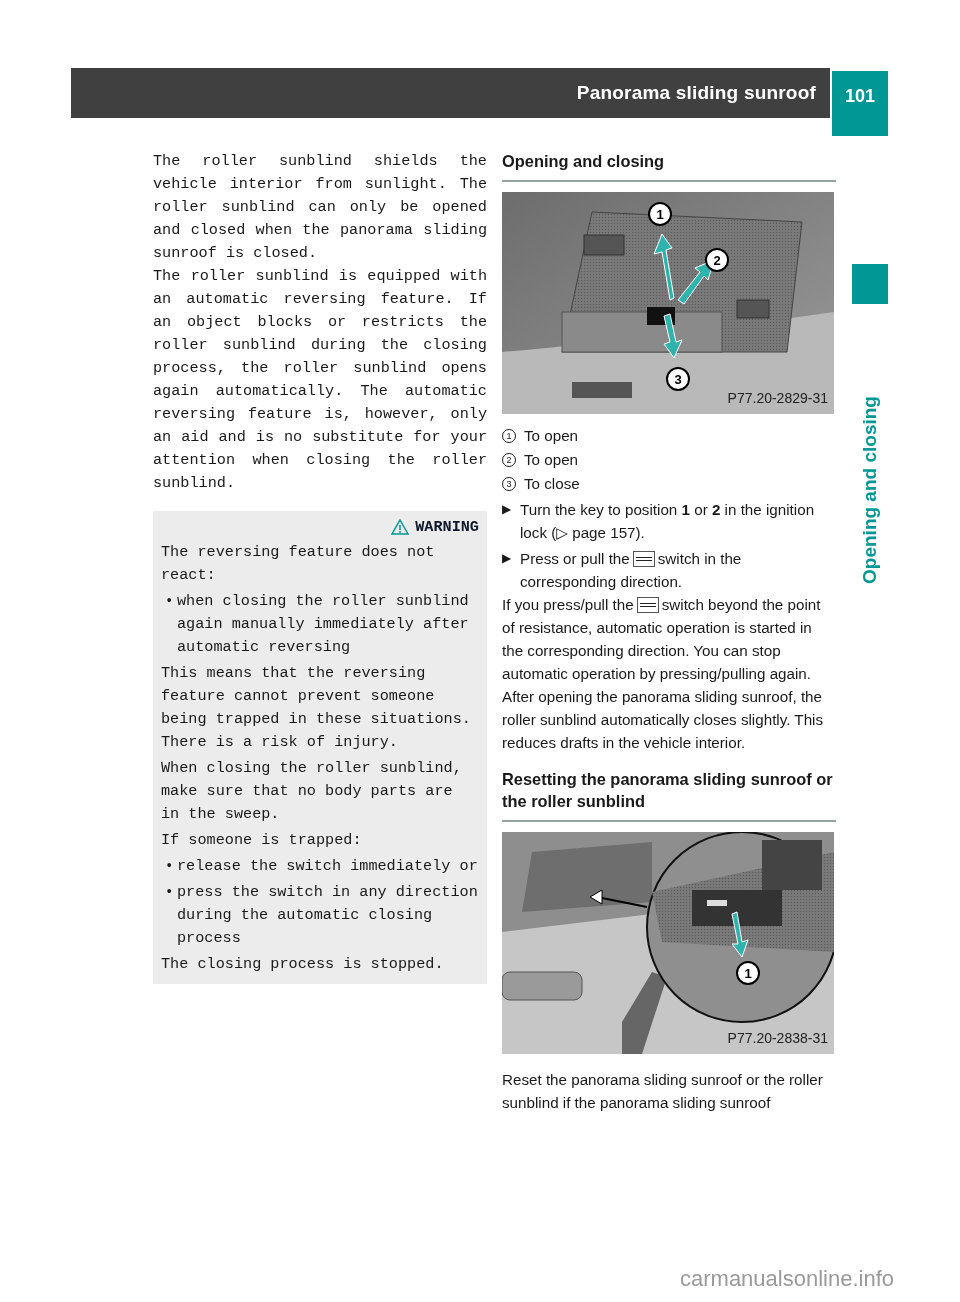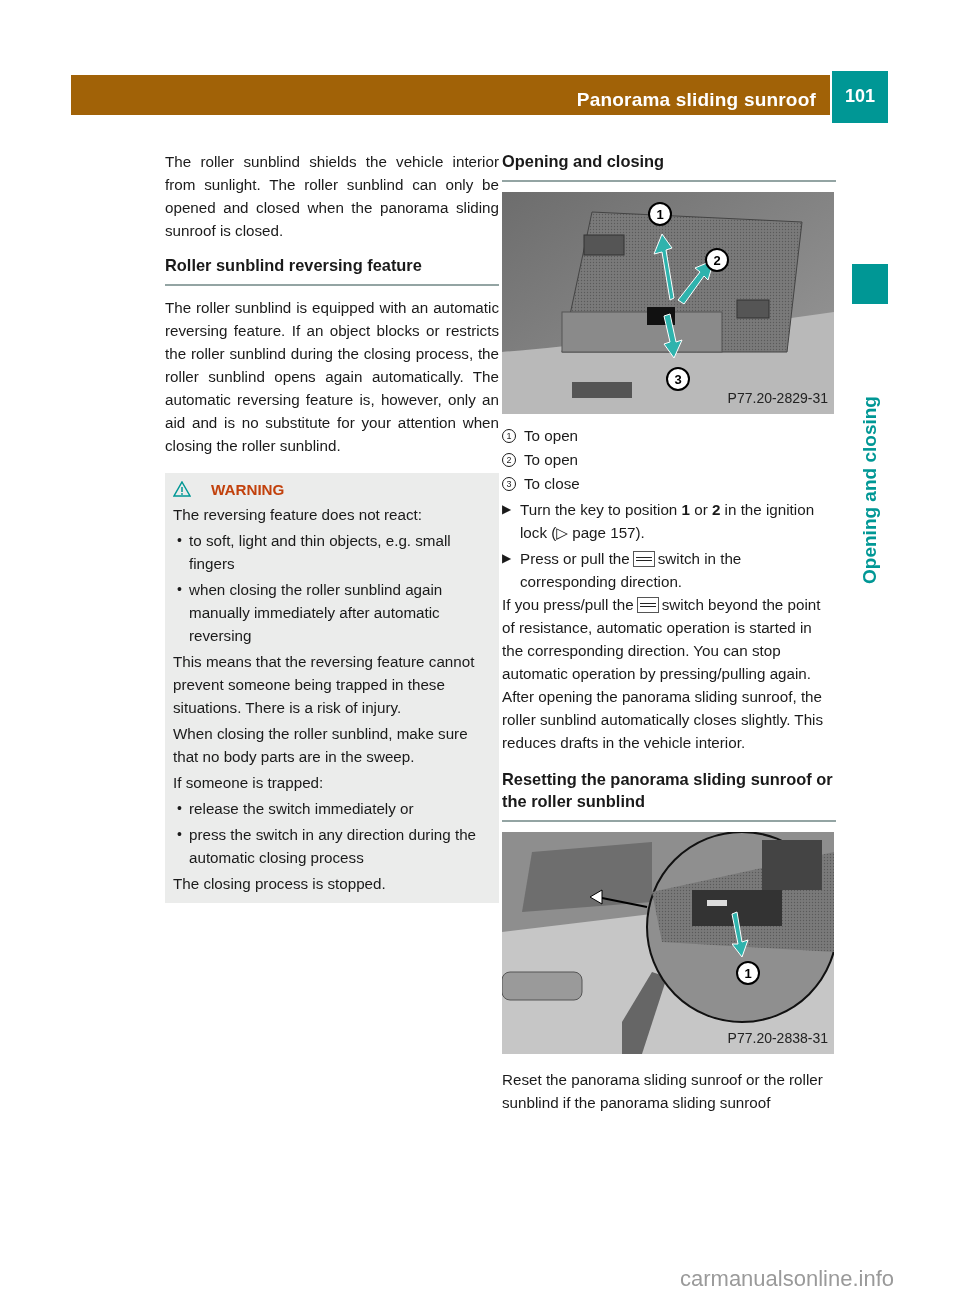--- a/index.html
+++ b/index.html
@@ -1,55 +1,55 @@
 <!DOCTYPE html>
 <html><head>
 <meta charset="utf-8">
 <style>
   html, body { margin: 0; padding: 0; }
   body {
     width: 960px; height: 1302px; position: relative; background: #ffffff;
     font-family: "Liberation Sans", sans-serif; color: #1a1a1a; overflow: hidden;
   }
   .header-bar {
-    position: absolute; left: 71px; top: 75px; width: 759px; height: 40px;
-    background: #a16207;
+    position: absolute; left: 71px; top: 68px; width: 759px; height: 50px;
+    background: #404040;
   }
   .header-title {
     position: absolute; right: 14px; top: 14px; color: #fff; font-weight: bold;
     font-size: 19px; letter-spacing: 0.2px;
   }
   .page-num-box {
-    position: absolute; left: 832px; top: 71px; width: 56px; height: 52px;
+    position: absolute; left: 832px; top: 71px; width: 56px; height: 65px;
     background: #009795;
   }
   .page-num {
     position: absolute; left: 0; right: 0; top: 15px; text-align: center;
     color: #fff; font-weight: bold; font-size: 18px;
   }
   .side-tab {
     position: absolute; left: 852px; top: 264px; width: 36px; height: 40px;
     background: #009795;
   }
   .side-text {
     position: absolute; left: 870px; top: 490px; transform: translate(-50%,-50%) rotate(-90deg);
     white-space: nowrap; color: #009795; font-weight: bold; font-size: 19px;
   }
   .col { position: absolute; font-size: 15.2px; line-height: 23px; }
-  .col-left { left: 165px; top: 150px; width: 334px; }
+  .col-left { left: 153px; top: 150px; width: 334px; font-family: Liberation Mono, monospace; }
   .col-right { left: 502px; top: 150px; width: 334px; }
   p { margin: 0; }
   .h2 {
     font-weight: bold; font-size: 16.4px; line-height: 22px;
     padding-bottom: 8px; border-bottom: 2px solid #93a4a3; margin-bottom: 10px;
   }
   .warn {
     background: #ebeceb; padding: 4px 8px 8px 8px; margin-top: 16px;
   }
-  .warn-title { color: #c2410c; font-weight: bold; display: flex; align-items: center; gap: 20px; height: 24px; margin-bottom: 2px; }
+  .warn-title { color: #0f172a; font-weight: bold; display: flex; align-items: center; gap: 6px; height: 24px; margin-bottom: 2px; justify-content: flex-end; }
   .warn .line { margin-bottom: 3px; }
   ul.bul { list-style: none; margin: 0 0 2px 0; padding: 0; }
   ul.bul li { position: relative; padding-left: 16px; margin-bottom: 3px; }
   ul.bul li::before { content: "•"; position: absolute; left: 4px; top: 0; font-size: 14px; }
   .img-box { width: 332px; height: 222px; position: relative; overflow: hidden; margin-bottom: 10px; background: #8c8c8c; }
   .legend-item { display: flex; align-items: center; gap: 8px; margin-bottom: 1px; }
   .circ { display: inline-block; width: 12px; height: 12px; border: 1px solid #1a1a1a; border-radius: 50%; font-size: 9px; line-height: 12px; text-align: center; }
   .step { position: relative; padding-left: 18px; margin-top: 3px; }
   .step .arrow { position: absolute; left: 0; top: 0; font-size: 12px; }
   .switch-icon {
@@ -67,35 +67,33 @@
   <div class="header-title">Panorama sliding sunroof</div>
 </div>
 <div class="page-num-box">
   <div class="page-num">101</div>
 </div>
 <div class="side-tab"></div>
 <div class="side-text">Opening and closing</div>
 
 <div class="col col-left">
   <p style="text-align:justify">The roller sunblind shields the vehicle interior from sunlight. The roller sunblind can only be opened and closed when the panorama sliding sunroof is closed.</p>
-  <div class="h2" style="margin-top:12px">Roller sunblind reversing feature</div>
   <p style="text-align:justify">The roller sunblind is equipped with an automatic reversing feature. If an object blocks or restricts the roller sunblind during the closing process, the roller sunblind opens again automatically. The automatic reversing feature is, however, only an aid and is no substitute for your attention when closing the roller sunblind.</p>
 
   <div class="warn">
     <div class="warn-title">
       <svg width="18" height="16" viewBox="0 0 18 16">
           <path d="M9 1 L17 15 L1 15 Z" fill="none" stroke="#009795" stroke-width="1.5"></path>
           <line x1="9" y1="6" x2="9" y2="11" stroke="#009795" stroke-width="1.5"></line>
           <circle cx="9" cy="13" r="0.9" fill="#009795"></circle>
         </svg>
       <span>WARNING</span>
     </div>
     <p class="line">The reversing feature does not react:</p>
     <ul class="bul">
-      <li>to soft, light and thin objects, e.g. small fingers</li>
       <li>when closing the roller sunblind again manually immediately after automatic reversing</li>
     </ul>
     <p class="line">This means that the reversing feature cannot prevent someone being trapped in these situations. There is a risk of injury.</p>
     <p class="line">When closing the roller sunblind, make sure that no body parts are in the sweep.</p>
     <p class="line">If someone is trapped:</p>
     <ul class="bul">
       <li>release the switch immediately or</li>
       <li>press the switch in any direction during the automatic closing process</li>
     </ul>
     <p>The closing process is stopped.</p>

